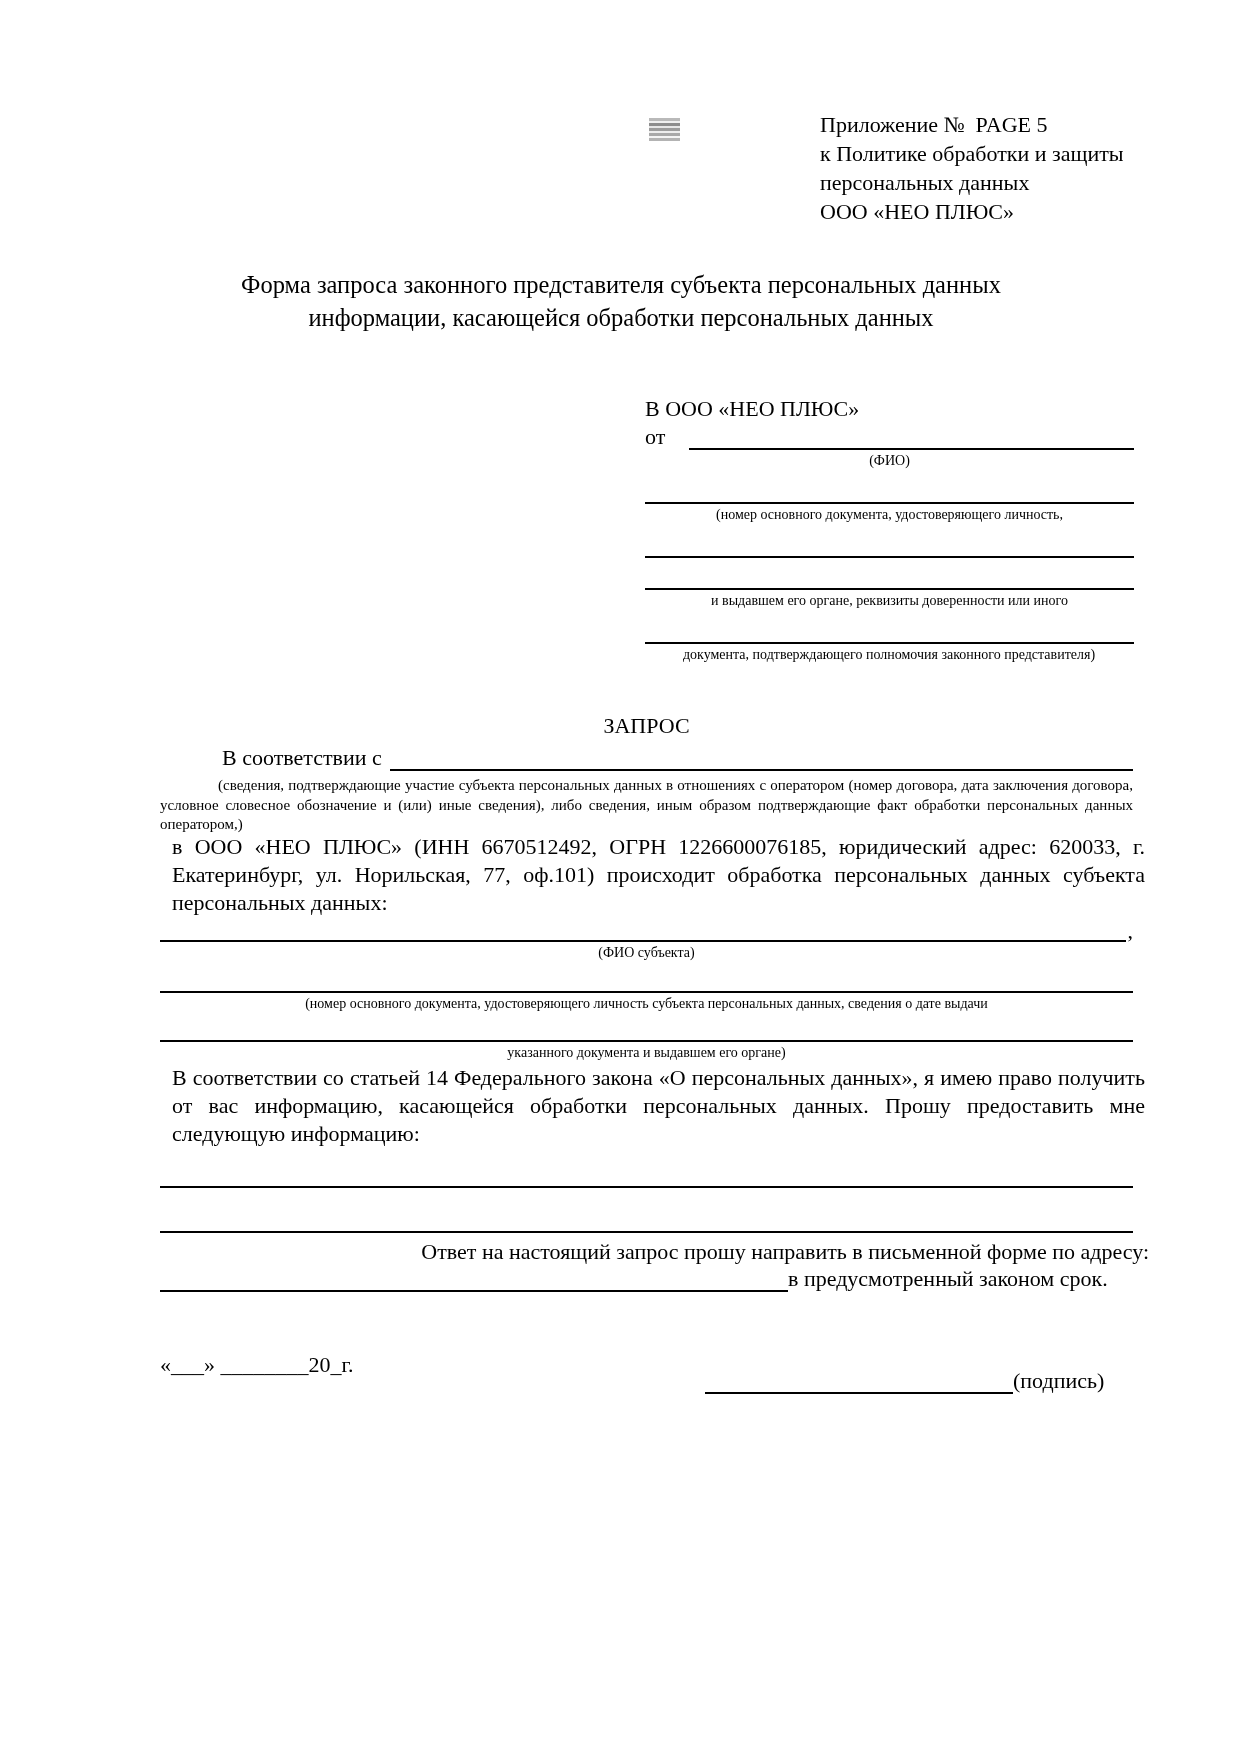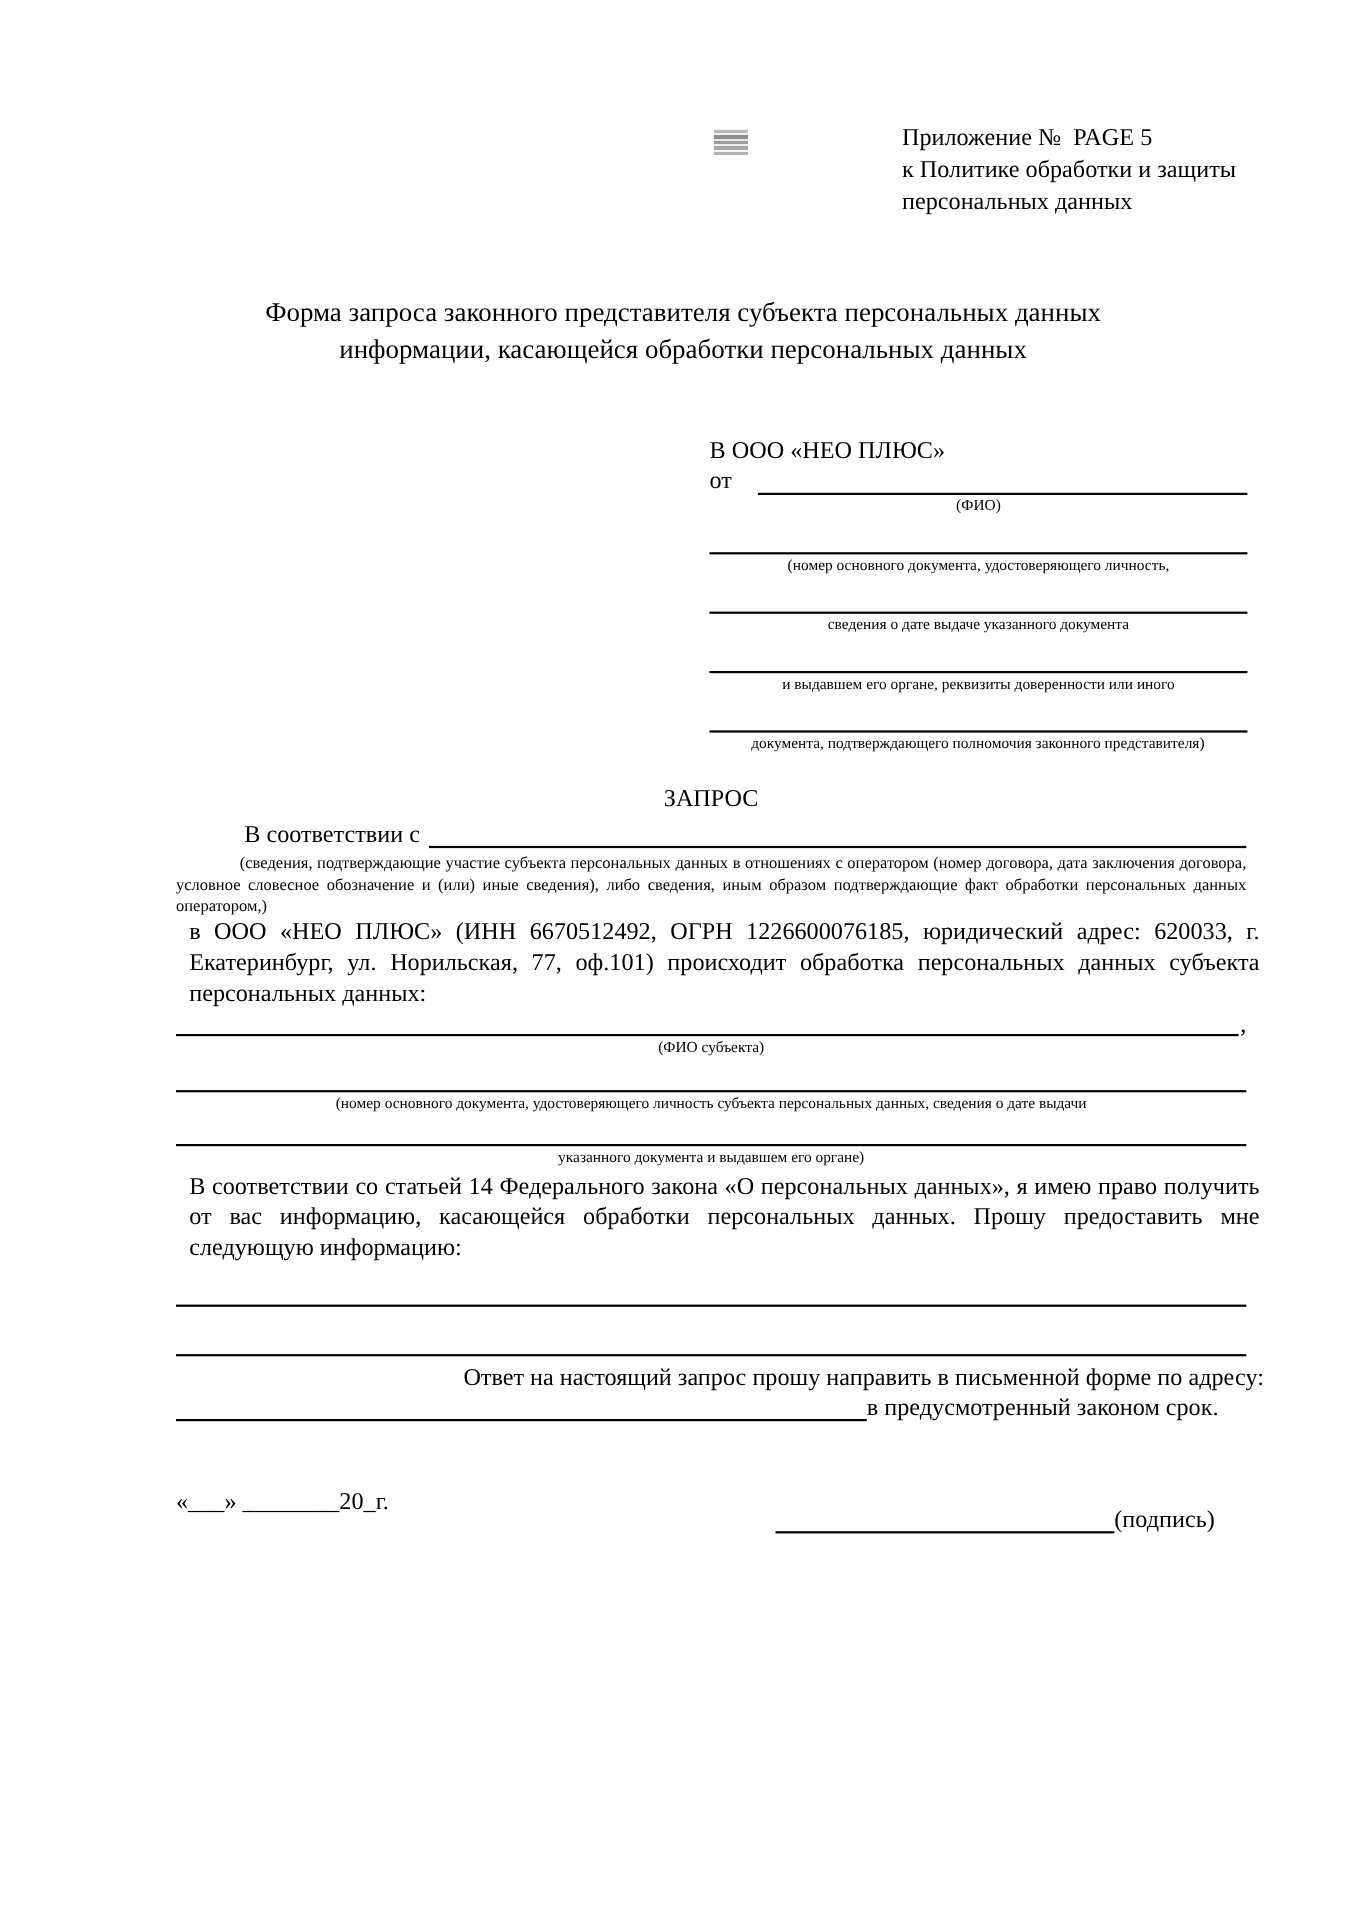--- a/index.html
+++ b/index.html
@@ -89,40 +89,40 @@
 <body>
 
 <div class="page">
 
   <div class="abs obj-icon"></div>
 
   <div class="abs hdr-block">
     <div class="pre">Приложение №  PAGE 5</div>
     <div>к Политике обработки и защиты</div>
     <div>персональных данных</div>
+    <div>ООО «НЕО ПЛЮС»</div>
   </div>
 
   <div class="abs doc-title">
     <div>Форма запроса законного представителя субъекта персональных данных</div>
     <div>информации, касающейся обработки персональных данных</div>
   </div>
 
   <div class="abs addr">
     <div>В ООО «НЕО ПЛЮС»</div>
     <div class="addr-from">
       <span class="label">от</span>
       <span class="u"></span>
     </div>
     <div class="caption">(ФИО)</div>
 
     <div class="blank u"></div>
     <div class="caption">(номер основного документа, удостоверяющего личность,</div>
 
     <div class="blank u"></div>
-    <div class="caption">сведения о дате выдаче указанного документа</div>
 
     <div class="blank u"></div>
     <div class="caption">и выдавшем его органе, реквизиты доверенности или иного</div>
 
     <div class="blank u"></div>
     <div class="caption cap-wide">документа, подтверждающего полномочия законного представителя)</div>
   </div>
 
   <div class="abs zapros">ЗАПРОС</div>
 

